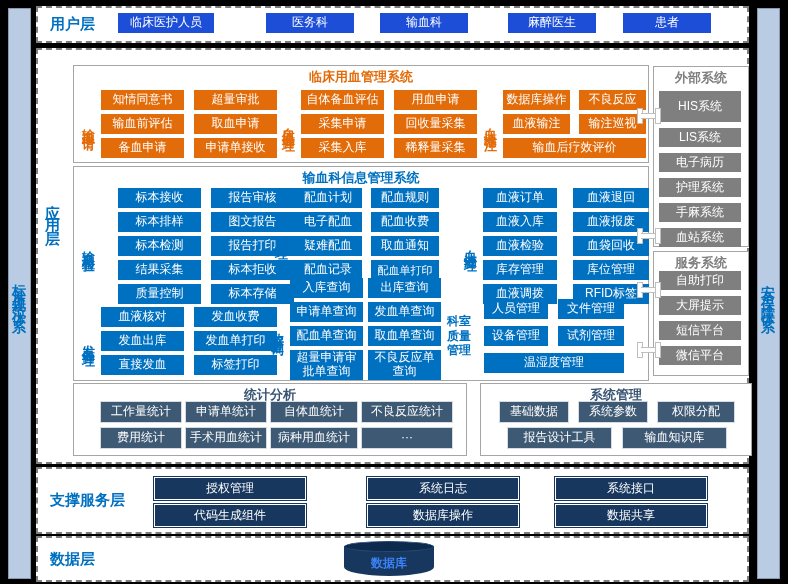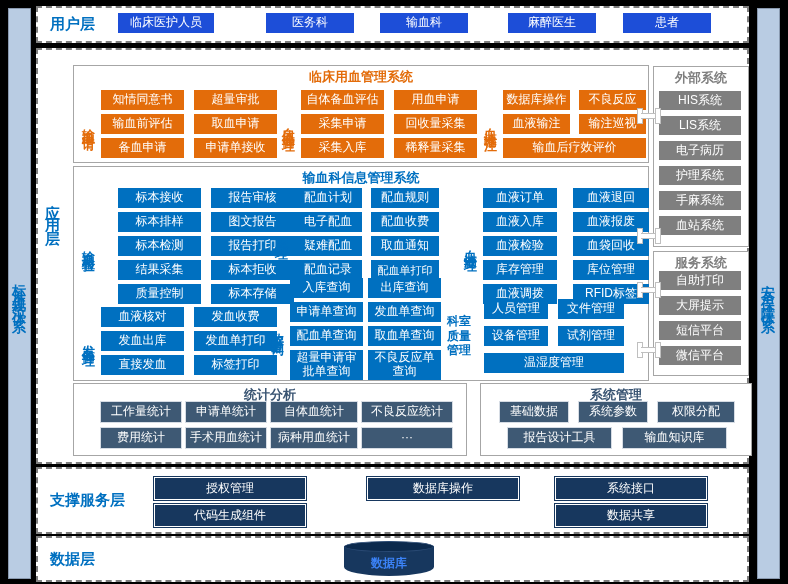--- a/index.html
+++ b/index.html
@@ -254,21 +254,21 @@
         <div class="row" style="gap:10px;justify-content:center;">
           <div class="b nv w103">报告设计工具</div>
           <div class="b nv w103">输血知识库</div>
         </div>
       </div>
     </div>
 
     <div class="panel" style="left:615px;top:16px;width:94px;height:179px;">
       <div class="ptitle gr-t">外部系统</div>
       <div class="col" style="position:absolute;left:5px;top:24px;gap:6px;">
-        <div class="b gr w82" style="height:19px;">HIS系统</div>
+        <div class="b gr w82" style="height:31px;">HIS系统</div>
         <div class="b gr w82" style="height:19px;">LIS系统</div>
         <div class="b gr w82" style="height:19px;">电子病历</div>
         <div class="b gr w82" style="height:19px;">护理系统</div>
         <div class="b gr w82" style="height:19px;">手麻系统</div>
         <div class="b gr w82" style="height:19px;">血站系统</div>
       </div>
     </div>
 
     <div class="panel" style="left:615px;top:201px;width:94px;height:123px;">
       <div class="ptitle gr-t">服务系统</div>
@@ -302,20 +302,21 @@
       </div>
   </div>
 
   <div class="layer" style="top:467px;height:63px;">
     <div class="layer-label">支撑服务层</div>
     <div class="col abs" style="left:116px;top:8px;gap:4px;">
       <div class="b dn w150">授权管理</div>
       <div class="b dn w150">代码生成组件</div>
     </div>
     <div class="col abs" style="left:329px;top:8px;gap:4px;">
+      <div class="b dn w150">系统日志</div>
       <div class="b dn w150">数据库操作</div>
     </div>
     <div class="col abs" style="left:517px;top:8px;gap:4px;">
       <div class="b dn w150">系统接口</div>
       <div class="b dn w150">数据共享</div>
     </div>
   </div>
 
   <div class="layer" style="top:536px;height:42px;">
     <div class="layer-label">数据层</div>

